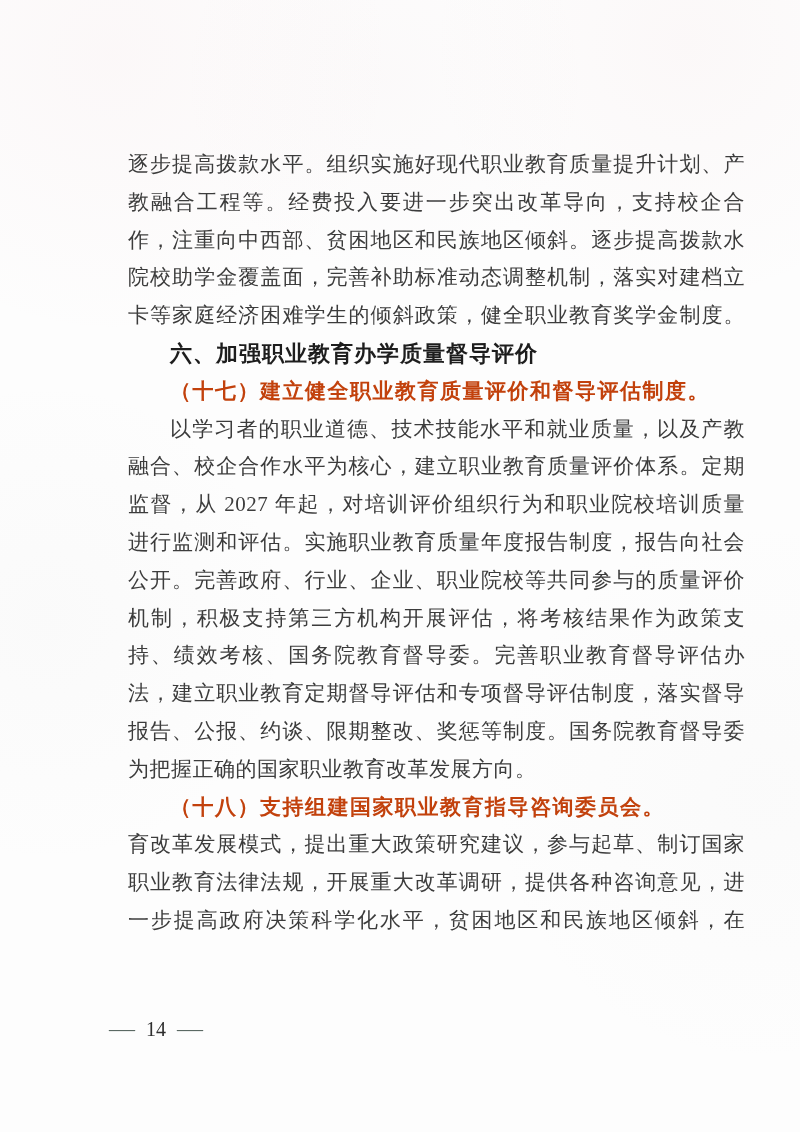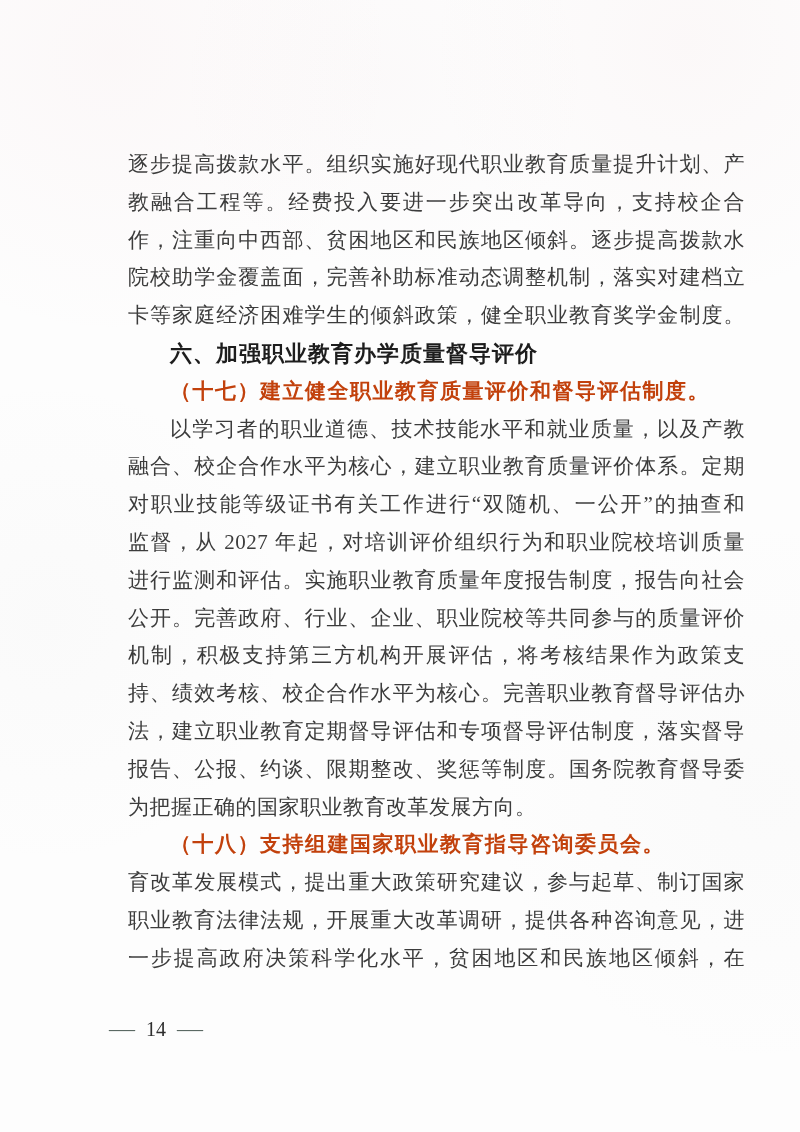--- a/index.html
+++ b/index.html
@@ -87,26 +87,25 @@
 <div class="content" id="doc-content">
     <div class="line">逐步提高拨款水平。组织实施好现代职业教育质量提升计划、产</div>
     <div class="line">教融合工程等。经费投入要进一步突出改革导向，支持校企合</div>
     <div class="line">作，注重向中西部、贫困地区和民族地区倾斜。逐步提高拨款水平</div>
     <div class="line">院校助学金覆盖面，完善补助标准动态调整机制，落实对建档立</div>
     <div class="line">卡等家庭经济困难学生的倾斜政策，健全职业教育奖学金制度。</div>
     <div class="line indent no-stretch heading1">六、加强职业教育办学质量督导评价</div>
     <div class="line indent no-stretch heading2">（十七）建立健全职业教育质量评价和督导评估制度。</div>
     <div class="line indent">以学习者的职业道德、技术技能水平和就业质量，以及产教</div>
     <div class="line">融合、校企合作水平为核心，建立职业教育质量评价体系。定期</div>
-    <div class="line">对职业技能等级证书有关工作进行“双随机、一公开”的抽查和</div>
     <div class="line">监督，从 2027 年起，对培训评价组织行为和职业院校培训质量</div>
     <div class="line">进行监测和评估。实施职业教育质量年度报告制度，报告向社会</div>
     <div class="line">公开。完善政府、行业、企业、职业院校等共同参与的质量评价</div>
     <div class="line">机制，积极支持第三方机构开展评估，将考核结果作为政策支</div>
-    <div class="line">持、绩效考核、校企合作水平为核心。完善职业教育督导评估办</div>
+    <div class="line">持、绩效考核、国务院教育督导委。完善职业教育督导评估办</div>
     <div class="line">法，建立职业教育定期督导评估和专项督导评估制度，落实督导</div>
     <div class="line">报告、公报、约谈、限期整改、奖惩等制度。国务院教育督导委</div>
     <div class="line no-stretch">为把握正确的国家职业教育改革发展方向。</div>
     <div class="line indent no-stretch heading2">（十八）支持组建国家职业教育指导咨询委员会。</div>
     <div class="line">育改革发展模式，提出重大政策研究建议，参与起草、制订国家</div>
     <div class="line">职业教育法律法规，开展重大改革调研，提供各种咨询意见，进</div>
     <div class="line">一步提高政府决策科学化水平，贫困地区和民族地区倾斜，在</div>
   </div>
 
 <div class="page-footer">

